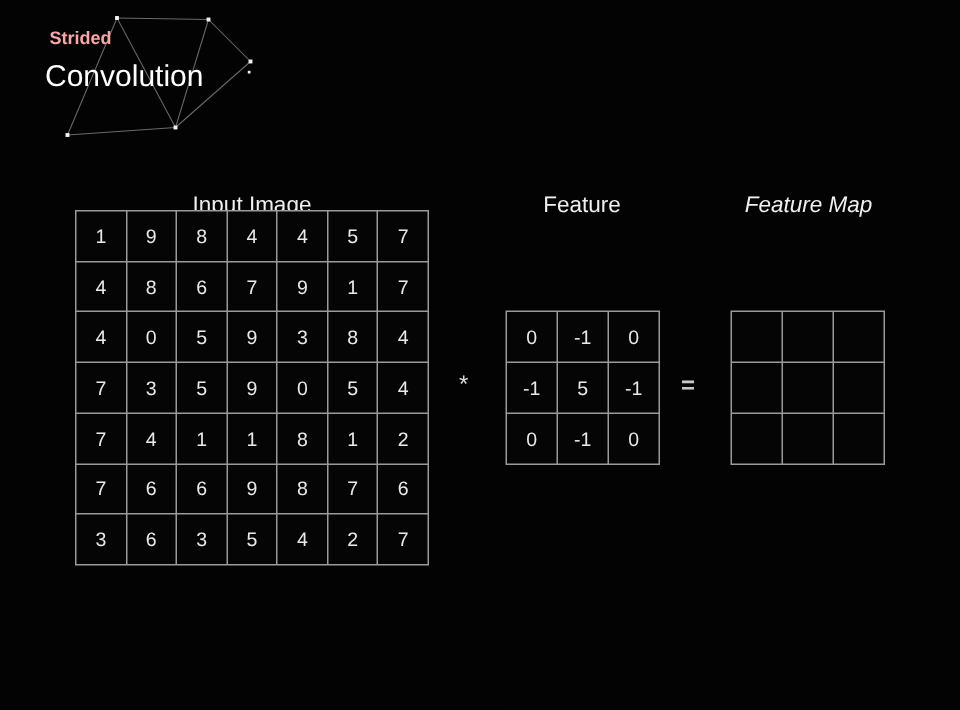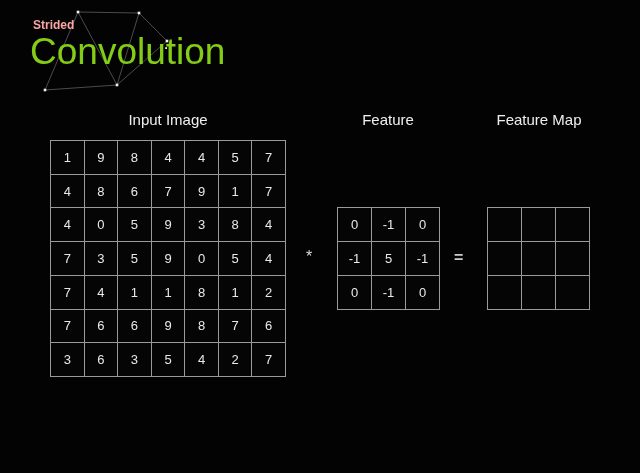--- a/index.html
+++ b/index.html
@@ -7,27 +7,27 @@
     width:640px;height:473px;position:relative;overflow:hidden;
     background:#030303;
     font-family:"Liberation Sans",sans-serif;
   }
   
   .net-svg{position:absolute;left:0;top:0;z-index:1;}
 
   
   .title{position:absolute;left:30px;top:15px;z-index:2;}
   .title .line1{color:#fca5a5;font-size:12px;font-weight:bold;line-height:21px;margin-left:3px;}
-  .title .line2{color:#84cc16;font-size:37px;font-weight:400;line-height:31px;}
+  .title .line2{color:#ffffff;font-size:20px;font-weight:400;line-height:31px;}
 
   
-  .hdr{position:absolute;top:111px;transform:translateX(-50%);color:#efefef;font-size:15px;white-space:nowrap;}
+  .hdr{position:absolute;top:128px;transform:translateX(-50%);color:#efefef;font-size:15px;white-space:nowrap;}
   .hdr-input{left:168px;}
   .hdr-kernel{left:388px;}
-  .hdr-feature{left:539px;}
+  .hdr-feature{left:539px;font-style:italic;}
 
   
   .grid{position:absolute;display:grid;gap:1px;padding:1px;background:#9a9a9a;box-sizing:border-box;}
   .grid .cell{background:#050505;display:flex;align-items:center;justify-content:center;
               color:#e9e9e9;font-size:13px;}
   .input-grid{left:50px;top:140px;width:236px;height:237px;grid-template-columns:repeat(7,1fr);}
   .kernel-grid{left:337px;top:207px;width:103px;height:103px;grid-template-columns:repeat(3,1fr);}
   .feature-grid{left:487px;top:207px;width:103px;height:103px;grid-template-columns:repeat(3,1fr);}
 
   

